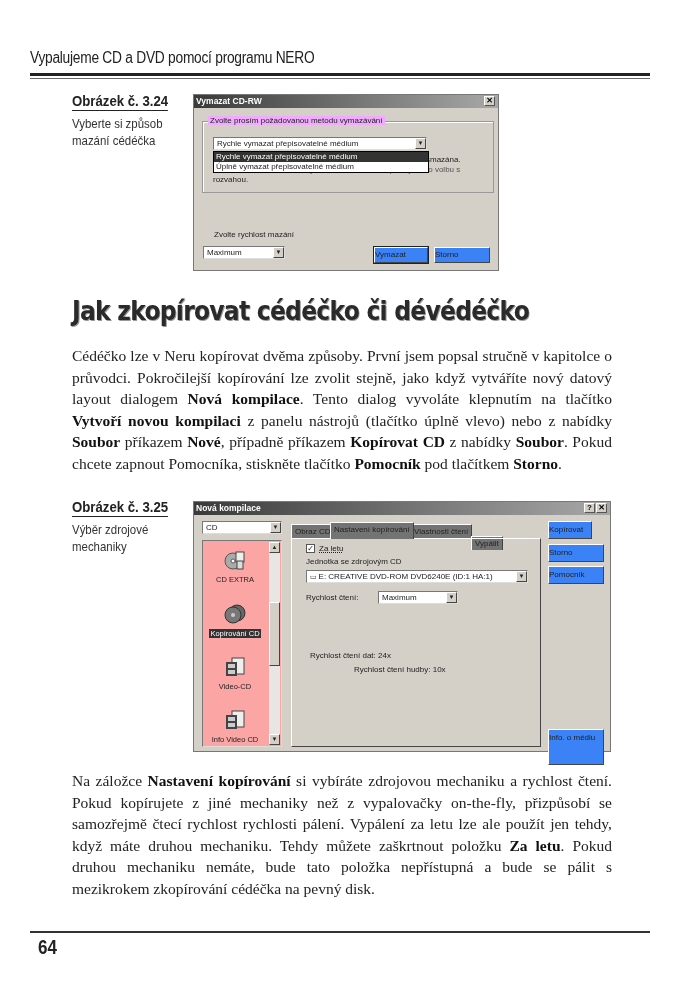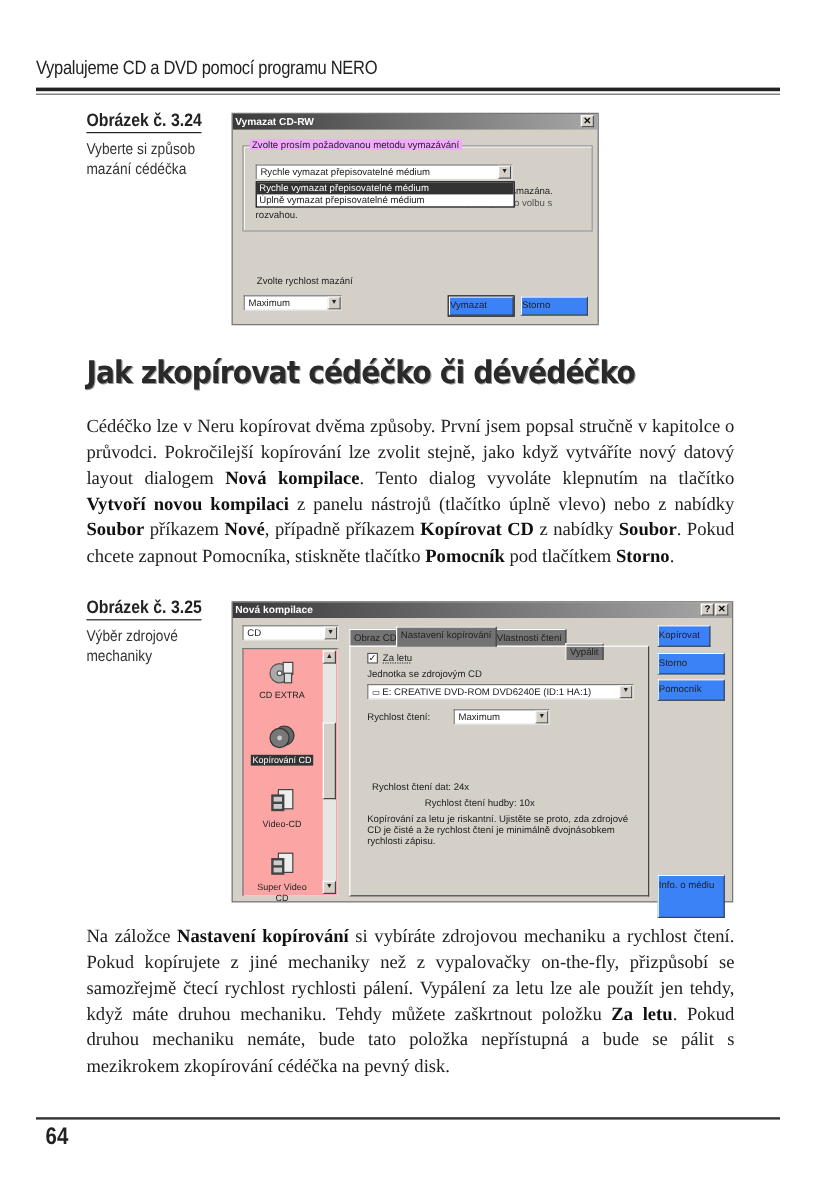--- a/index.html
+++ b/index.html
@@ -143,21 +143,21 @@
       </svg>
       <div class="cap">Video-CD</div>
     </div>
     <div class="lp-item" style="top:168px;">
       <svg class="ico" viewBox="0 0 22 22">
         <rect x="8" y="2" width="12" height="16" fill="#eee" stroke="#444"></rect>
         <rect x="2" y="6" width="11" height="14" fill="#444"></rect>
           <rect x="4" y="8" width="7" height="4" fill="#ccc"></rect>
           <rect x="4" y="14" width="7" height="4" fill="#ccc"></rect>
       </svg>
-      <div class="cap">Super Video CD</div>
+      <div class="cap">Info Video CD</div>
     </div>
     <div class="scrollbar" style="right:1px; top:1px; height:203px;">
       <div class="sb-btn" style="top:0;">▲</div>
       <div class="thumb" style="top:60px; height:64px;"></div>
       <div class="sb-btn" style="bottom:0;">▼</div>
     </div>
   </div>
 
   <div class="tabs" style="left:97px; top:22px;">
     <div class="tab" style="left:0;">Obraz CD</div>
@@ -173,21 +173,20 @@
       <span style="font-size:7px;">▭ </span><span>E: CREATIVE DVD-ROM DVD6240E (ID:1  HA:1)</span>
       <span class="arrow">▼</span>
     </div>
     <div class="lbl" style="left:14px; top:54px;">Rychlost čtení:</div>
     <div class="combo" style="left:86px; top:52px; width:80px;">
       <span>Maximum</span>
       <span class="arrow">▼</span>
     </div>
     <div class="lbl" style="left:18px; top:112px;">Rychlost čtení dat: 24x</div>
     <div class="lbl" style="left:18px; top:126px;margin-left:44px;">Rychlost čtení hudby: 10x</div>
-    <div class="lbl" style="left:14px; top:139px; width:230px; white-space:normal; line-height:9px;">Kopírování za letu je riskantní. Ujistěte se proto, zda zdrojové CD je čisté a že rychlost čtení je minimálně dvojnásobkem rychlosti zápisu.</div>
   </div>
 
   <div class="btn" style="left:354px; top:19px; width:44px; height:18px; line-height:16px;">Kopírovat</div>
   <div class="btn" style="left:354px; top:42px; width:56px; height:18px; line-height:16px;">Storno</div>
   <div class="btn" style="left:354px; top:64px; width:56px; height:18px; line-height:16px;">Pomocník</div>
   <div class="btn" style="left:354px; top:227px; width:56px; height:36px; line-height:16px;">Info. o médiu</div>
 </div>
 
 <div class="para" style="top:770px;" id="para2"><span>Na záložce </span><b>Nastavení kopírování</b><span> si vybíráte zdrojovou mechaniku a rychlost čtení. Pokud kopírujete z jiné mechaniky než z vypalovačky on-the-fly, přizpůsobí se samozřejmě čtecí rychlost rychlosti pálení. Vypálení za letu lze ale použít jen tehdy, když máte druhou mechaniku. Tehdy můžete zaškrtnout položku </span><b>Za letu</b><span>. Pokud druhou mechaniku nemáte, bude tato položka nepřístupná a bude se pálit s mezikrokem zkopírování cédéčka na pevný disk.</span></div>
 

